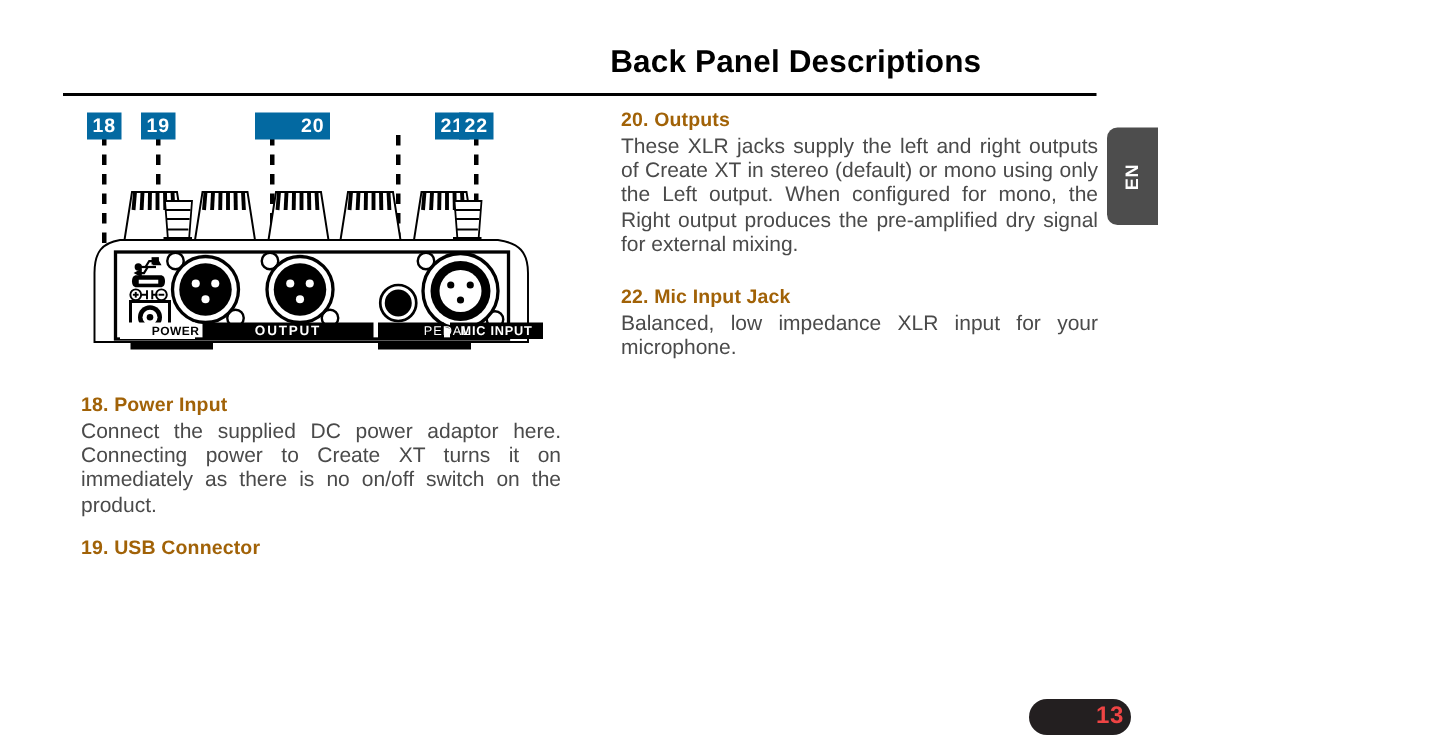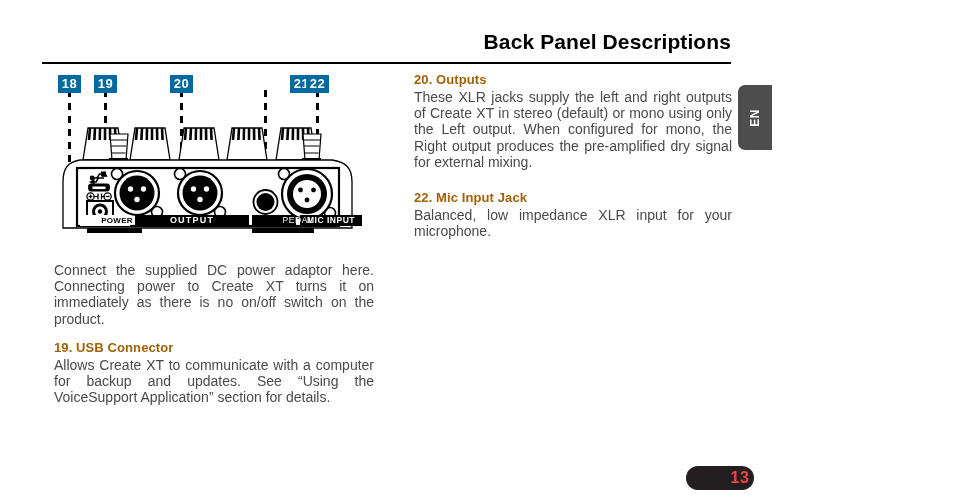--- a/index.html
+++ b/index.html
@@ -21,21 +21,21 @@
     left: 0; top: 0;
     width: 954px; height: 500px;
   }
 
   
   .page-title {
     position: absolute;
     left: 330px;
     top: 30px;
     width: 401px;
-    text-align: right;
+    text-align: center;
     font-size: 21px;
     font-weight: bold;
     letter-spacing: 0.1px;
     color: #000000;
   }
   .header-rule {
     position: absolute;
     left: 42px;
     top: 62px;
     width: 689px;
@@ -305,32 +305,32 @@
       </g>
     </svg>
 
     <div style="position:absolute;left:28px;top:145px;width:50px;height:11px;line-height:11px;text-align:center;font-size:8px;font-weight:bold;color:#000;letter-spacing:0.3px;padding-left:12px;">POWER</div>
     <div style="position:absolute;left:83px;top:145px;width:114px;height:11px;line-height:11px;text-align:center;font-size:9px;font-weight:bold;color:#fff;letter-spacing:1.2px;">OUTPUT</div>
     <div style="position:absolute;left:200px;top:145px;width:68px;height:11px;line-height:11px;text-align:center;font-size:8.5px;font-weight:normal;color:#fff;letter-spacing:0.6px;margin-left:12px;">PEDAL</div>
     <div style="position:absolute;left:248px;top:145px;width:62px;height:11px;line-height:11px;text-align:center;font-size:8.5px;font-weight:bold;color:#fff;letter-spacing:0.5px;">MIC INPUT</div>
 
     <div class="calloutbox" style="left:6px;top:5px;width:23px;">18</div>
     <div class="calloutbox" style="left:42px;top:5px;width:23px;">19</div>
-    <div class="calloutbox" style="left:118px;top:5px;width:23px;">20</div>
+    <div class="calloutbox" style="left:118px;top:5px;width:23px;padding-left:27px;">20</div>
     <div class="calloutbox" style="left:202px;top:5px;width:23px;margin-left:36px;">21</div>
     <div class="calloutbox" style="left:254px;top:5px;width:23px;">22</div>
   </div>
 
   <div class="col-left">
     <div class="sec-block">
+      <div class="sec-head">18. Power Input</div>
       <p class="sec-body">Connect the supplied DC power adaptor here. Connecting power to Create XT turns it on immediately as there is no on/off switch on the product.</p>
     </div>
     <div class="sec-block">
       <div class="sec-head">19. USB Connector</div>
-      <p class="sec-body">Allows Create XT to communicate with a computer for backup and updates. See “Using the VoiceSupport Application” section for details.</p>
     </div>
   </div>
 
   <div class="col-right">
     <div class="sec-block gap22" style="margin-top:0;">
       <div class="sec-head">20. Outputs</div>
       <p class="sec-body">These XLR jacks supply the left and right outputs of Create XT in stereo (default) or mono using only the Left output. When configured for mono, the Right output produces the pre-amplified dry signal for external mixing.</p>
     </div>
     <div class="sec-block gap22">
       <div class="sec-head">22. Mic Input Jack</div>

